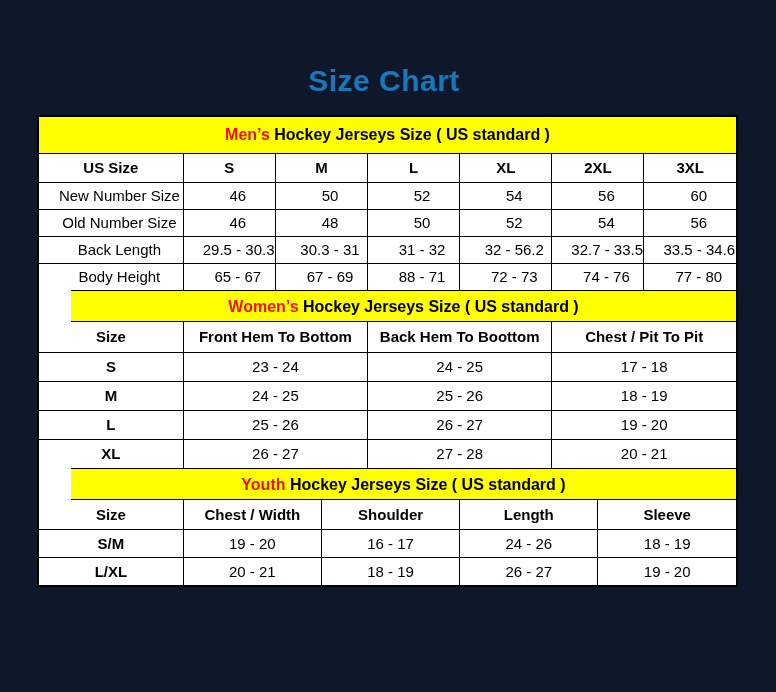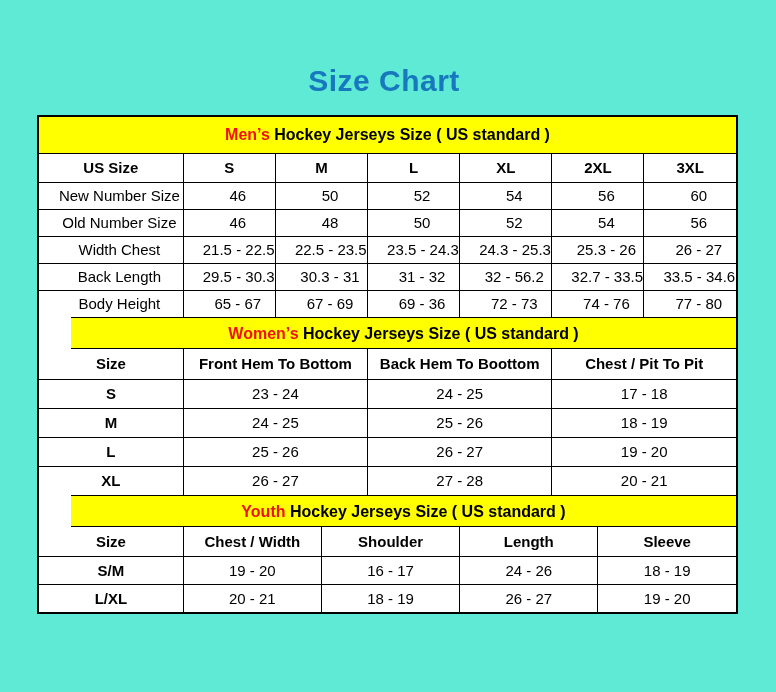--- a/index.html
+++ b/index.html
@@ -5,21 +5,21 @@
   * { margin: 0; padding: 0; box-sizing: border-box; }
   html, body { background: #ffffff; }
   body {
     width: 776px; height: 692px;
     font-family: "Liberation Sans", sans-serif;
     color: #000;
   }
   .page {
     position: relative;
     width: 776px; height: 692px;
-    background: #5eead4;
+    background: #0f172a;
     overflow: hidden;
   }
   .page-title {
     position: absolute;
     top: 64px; left: -4px; width: 776px;
     text-align: center;
     font-size: 30px;
     font-weight: 700;
     color: var(--title-blue, #1778be);
     letter-spacing: 0.5px;
@@ -118,42 +118,33 @@
       <tr>
         <td>Old Number Size</td>
         <td>46</td>
         <td>48</td>
         <td>50</td>
         <td>52</td>
         <td>54</td>
         <td>56</td>
       </tr>
       <tr>
-        <td>Width Chest</td>
-        <td>21.5 - 22.5</td>
-        <td>22.5 - 23.5</td>
-        <td>23.5 - 24.3</td>
-        <td>24.3 - 25.3</td>
-        <td>25.3 - 26</td>
-        <td>26 - 27</td>
-      </tr>
-      <tr>
         <td>Back Length</td>
         <td>29.5 - 30.3</td>
         <td>30.3 - 31</td>
         <td>31 - 32</td>
         <td>32 - 56.2</td>
         <td>32.7 - 33.5</td>
         <td>33.5 - 34.6</td>
       </tr>
       <tr>
         <td>Body Height</td>
         <td>65 - 67</td>
         <td>67 - 69</td>
-        <td>69 - 36</td>
+        <td>88 - 71</td>
         <td>72 - 73</td>
         <td>74 - 76</td>
         <td>77 - 80</td>
       </tr>
     </tbody>
       </table>
 
     <div class="sec-head mid">
       <span class="accent">Women’s</span>
       <span>Hockey Jerseys Size ( US standard )</span>

